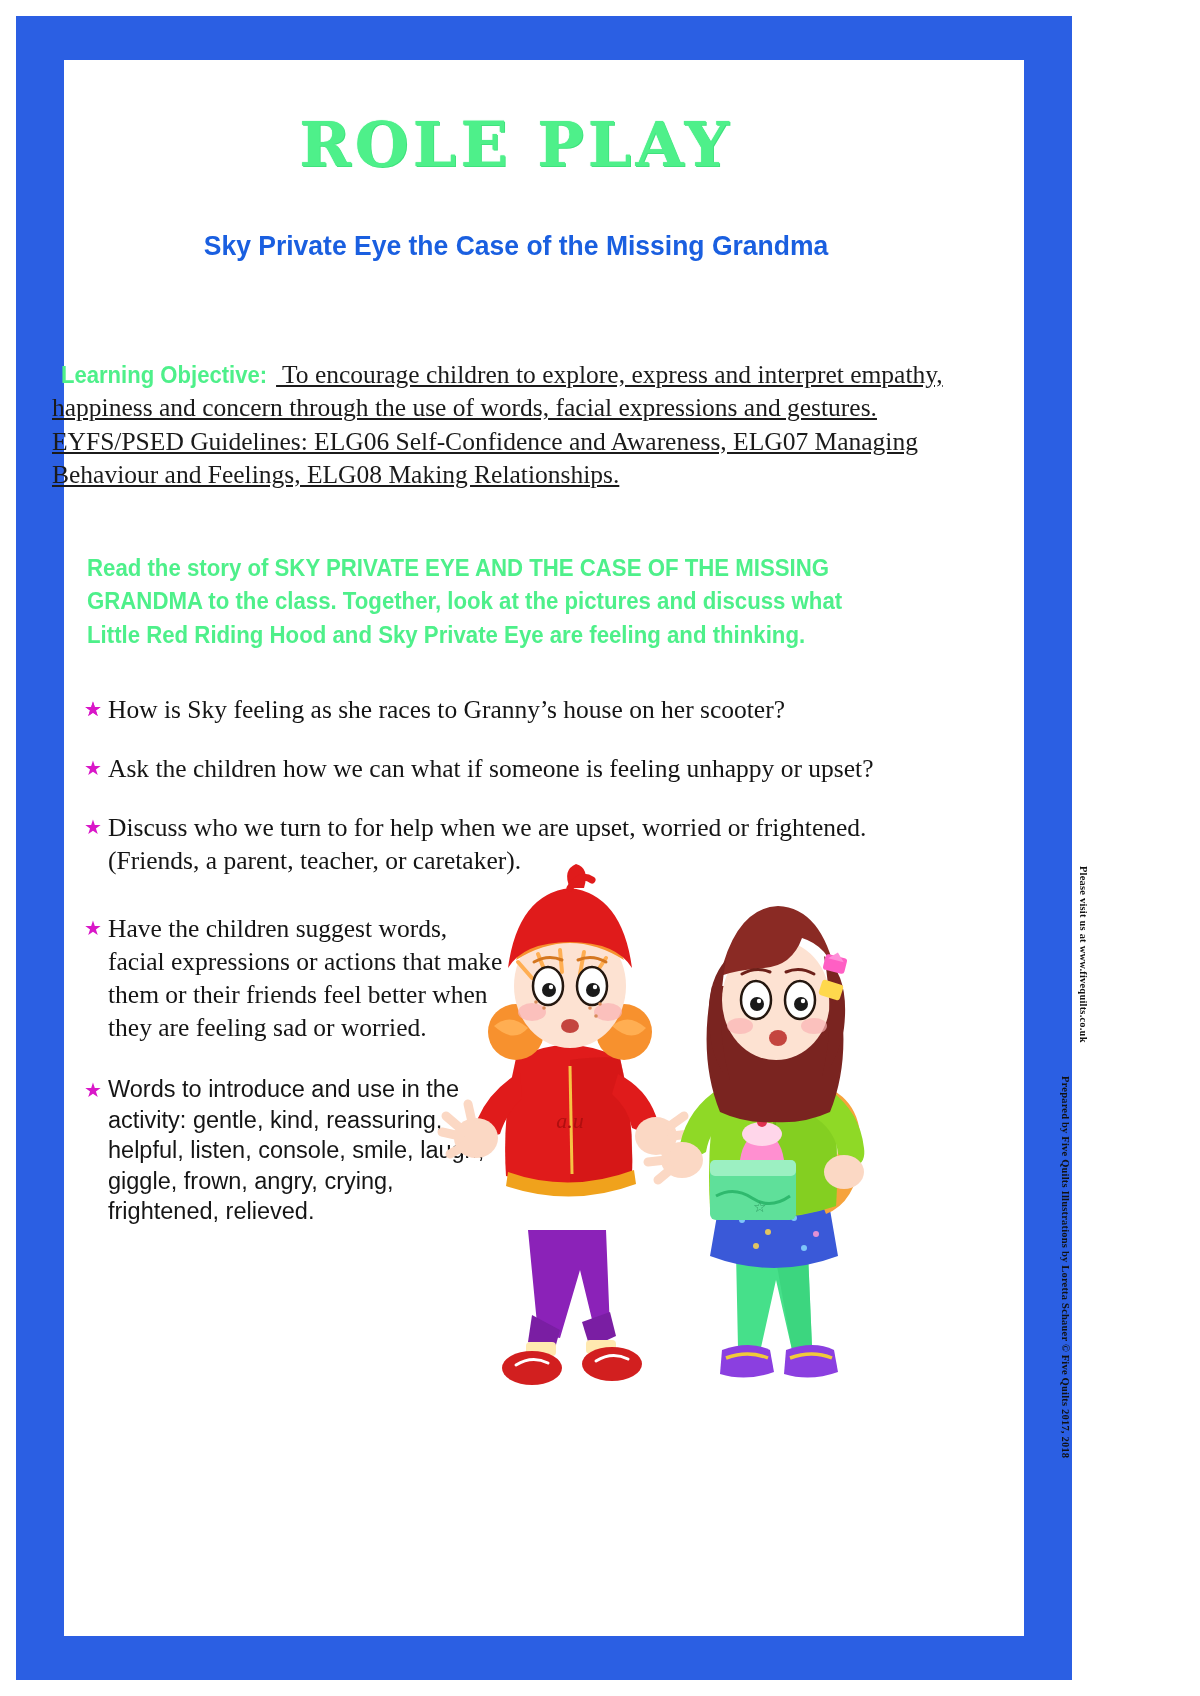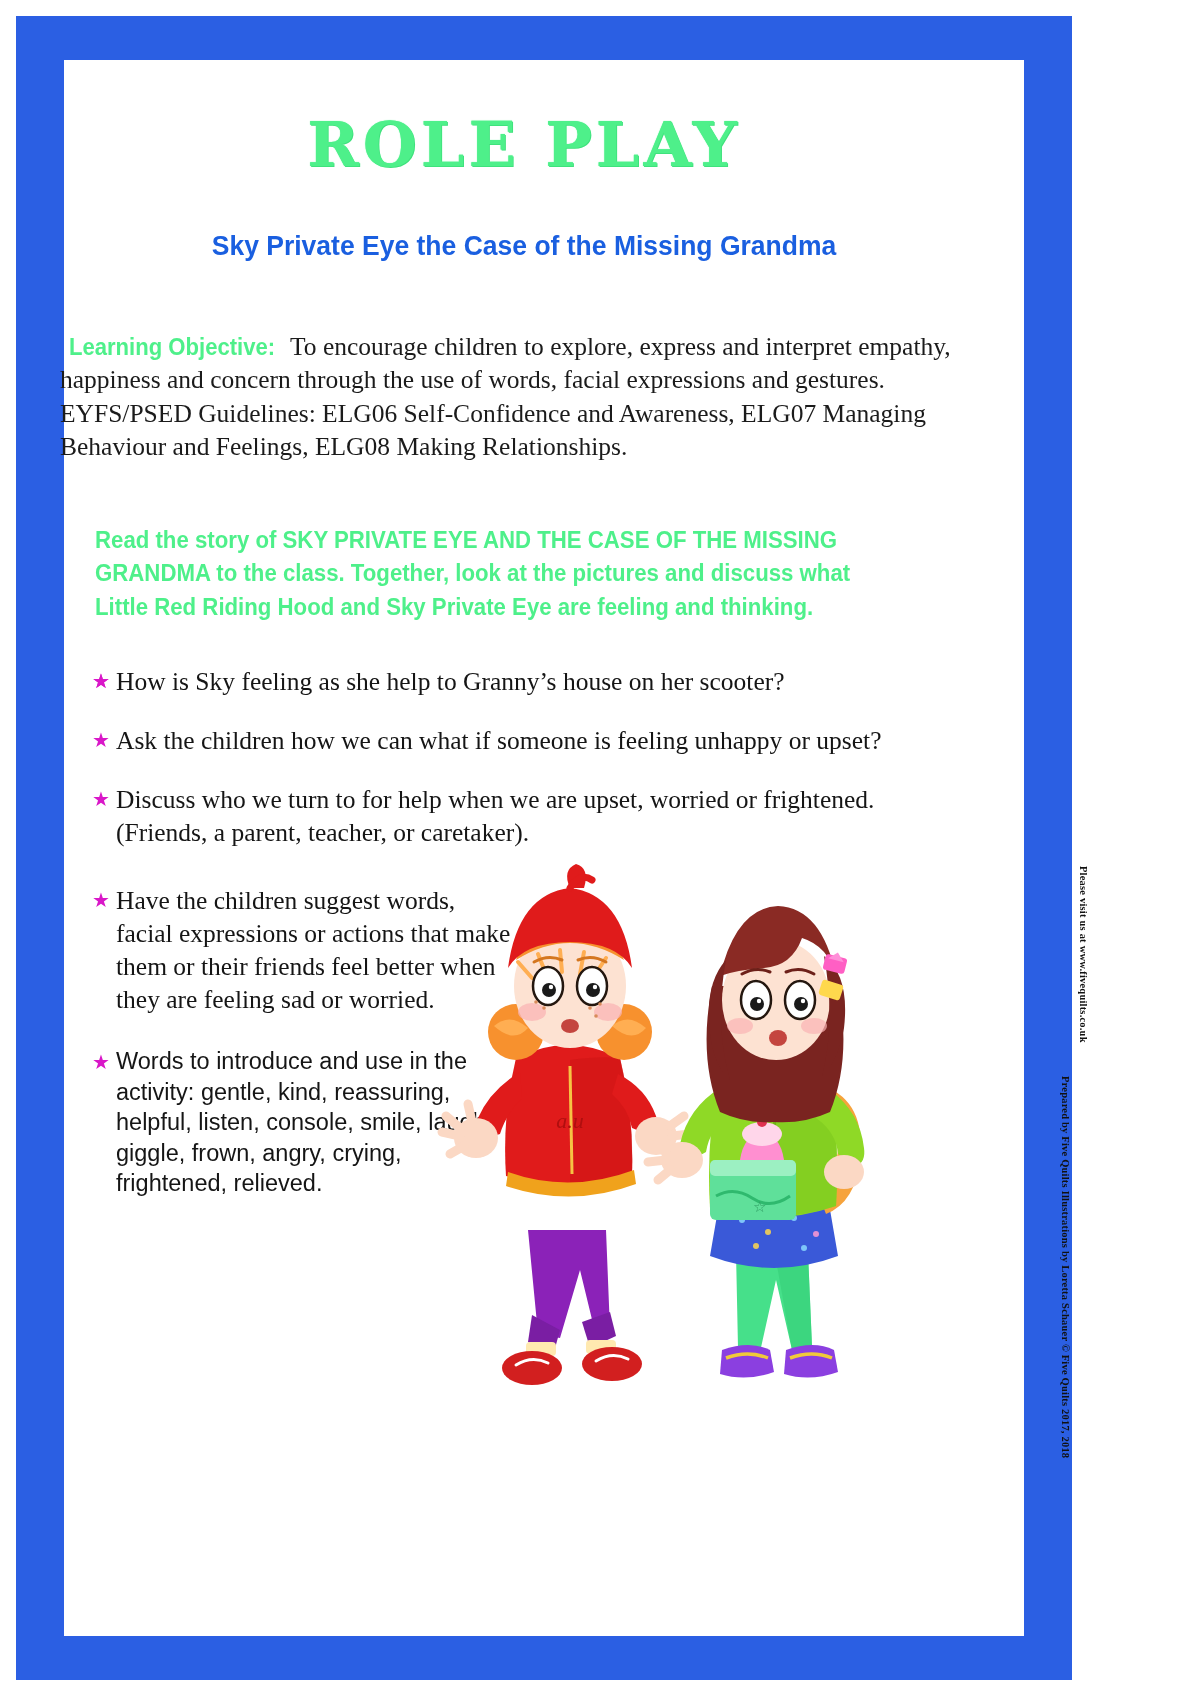--- a/index.html
+++ b/index.html
@@ -33,21 +33,21 @@
     left: 48px;
     top: 44px;
     width: 960px;
     height: 1576px;
     background: #ffffff;
   }
 
   
   #sheet {
     position: absolute;
-    left: 60px;
+    left: 52px;
     top: 60px;
     width: 928px;
     height: 1544px;
   }
 
   .title {
     text-align: center;
     font-family: "DejaVu Serif", serif;
     font-weight: bold;
     font-size: 62px;
@@ -61,26 +61,27 @@
     text-align: center;
     font-family: "Liberation Sans", sans-serif;
     font-weight: bold;
     font-size: 28.5px;
     color: #1a5fe0;
     margin-top: 48px;
     transform: scaleX(0.93);
   }
 
   .lo-block {
-    margin-top: 68px;
+    margin-top: 96px;
     padding-right: 26px;
     font-size: 25.5px;
     line-height: 1.31;
     color: #1b1b1b;
     font-family: "Liberation Serif", serif;
+    text-decoration: underline;
   }
   .lo-label {
     color: #4ef08a;
     font-family: "Liberation Sans", sans-serif;
     font-weight: bold;
     font-size: 24px;
     transform: scaleX(0.92);
     display: inline-block;
   }
 
@@ -173,21 +174,21 @@
     </div>
 
     <div class="bullets">
 
       <div class="bullet wide">
         <span class="star">★</span>
       </div>
 
       <div class="bullet wide">
         <span class="star">★</span>
-        <span>How is Sky feeling as she help to Granny’s house on her scooter?</span>
+        <span>How is Sky feeling as she races to Granny’s house on her scooter?</span>
       </div>
 
       <div class="bullet wide">
         <span class="star">★</span>
         <span>Ask the children how we can what if someone is feeling unhappy or upset?</span>
       </div>
 
       <div class="bullet wide">
         <span class="star">★</span>
         <span>Discuss who we turn to for help when we are upset, worried or frightened. (Friends, a parent, teacher, or caretaker).</span>

